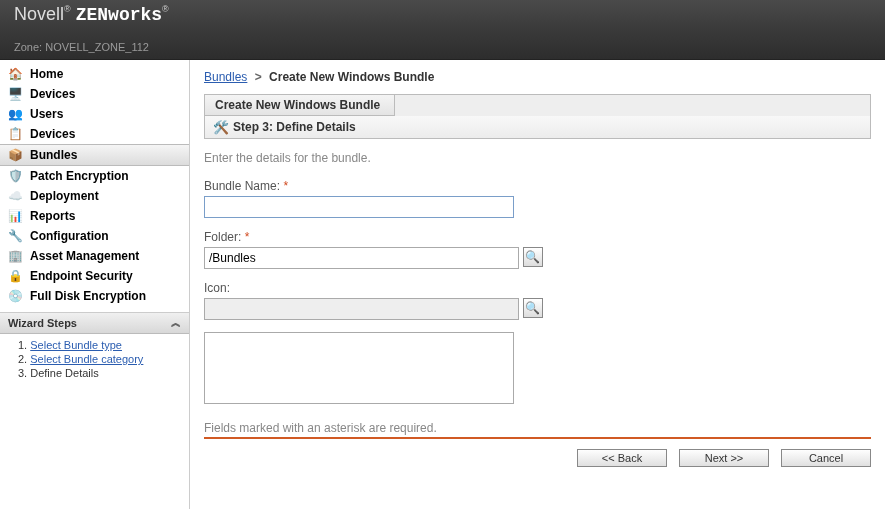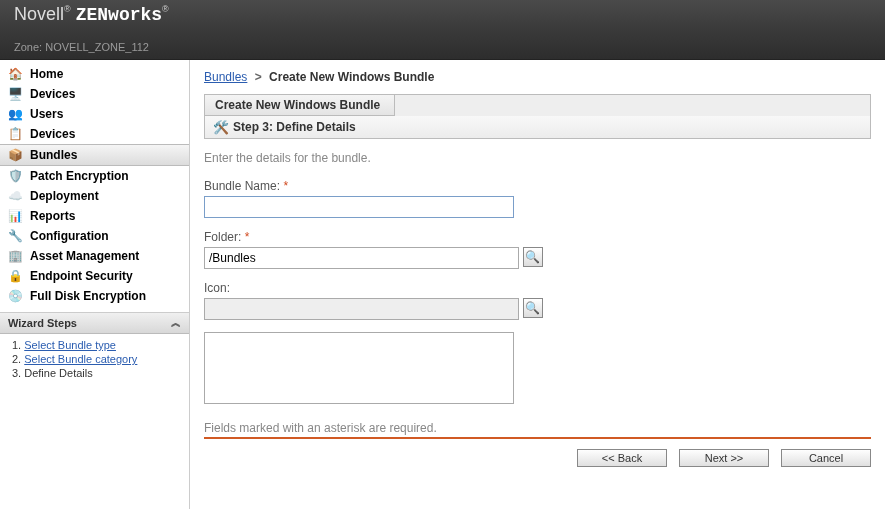--- a/index.html
+++ b/index.html
@@ -18,21 +18,21 @@
 .sidebar { width: 190px; background: #fff; border-right: 1px solid #ccc; display: flex; flex-direction: column; }
 .nav { list-style: none; padding: 4px 0 6px 0; }
 .nav li { display: flex; align-items: center; padding: 2px 8px; cursor: pointer; }
 .nav li .icon { width: 16px; height: 16px; margin-right: 6px; display: inline-flex; align-items: center; justify-content: center; font-size: 12px; }
 .nav li .label { font-weight: bold; color: #000; font-size: 12px; }
 .nav li.selected { background: linear-gradient(to bottom, #f5f5f5, #dcdcdc); border-top: 1px solid #bbb; border-bottom: 1px solid #bbb; }
 
 
 .wizard-header { background: linear-gradient(to bottom, #f0f0f0, #d8d8d8); border-top: 1px solid #ccc; border-bottom: 1px solid #bbb; padding: 3px 8px; display: flex; justify-content: space-between; align-items: center; font-weight: bold; font-size: 11px; }
 .wizard-header .chev { font-size: 10px; color: #666; }
-.wizard-steps { padding: 4px 10px; }
+.wizard-steps { padding: 4px 16px; }
 .wizard-steps ol { list-style-position: inside; padding-left: 2px; }
 .wizard-steps li { font-size: 11px; padding: 1px 0; color: #333; }
 .wizard-steps li a { color: #2b5db0; text-decoration: underline; cursor: pointer; }
 .wizard-steps li .current { color: #333; text-decoration: none; }
 
 
 .content { flex: 1; padding: 10px 14px; overflow: auto; }
 .breadcrumb { font-size: 12px; margin-bottom: 10px; }
 .breadcrumb a { color: #2b5db0; text-decoration: underline; cursor: pointer; }
 .breadcrumb .sep { color: #666; margin: 0 4px; font-weight: bold; }

